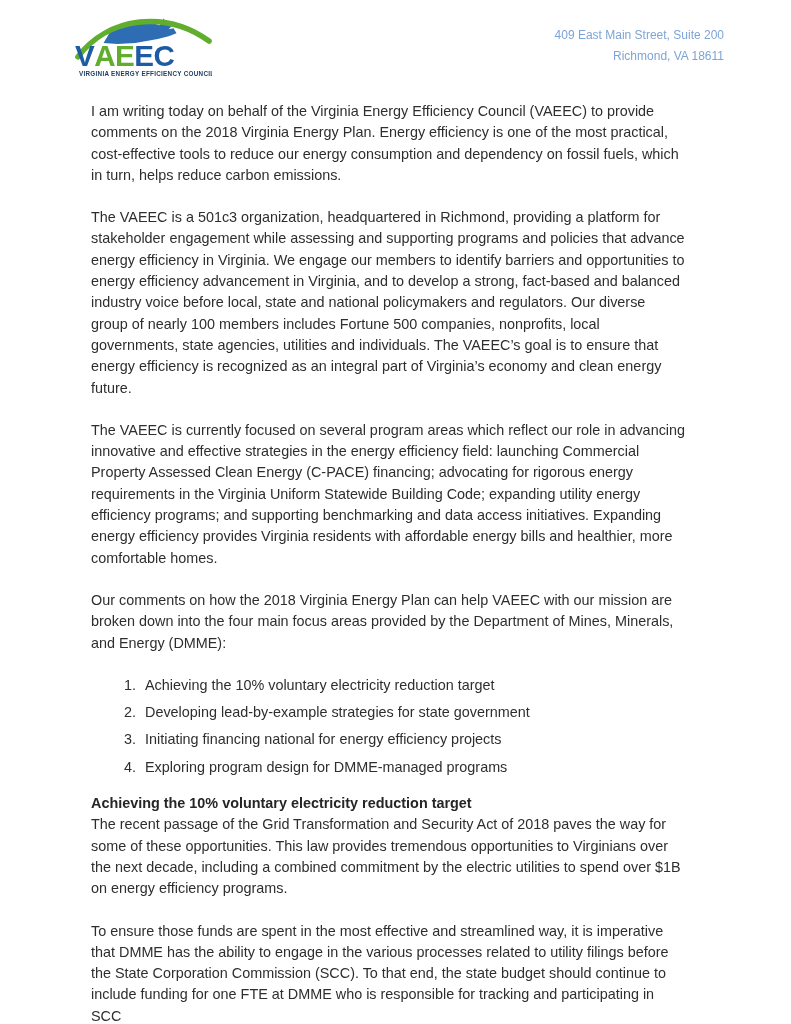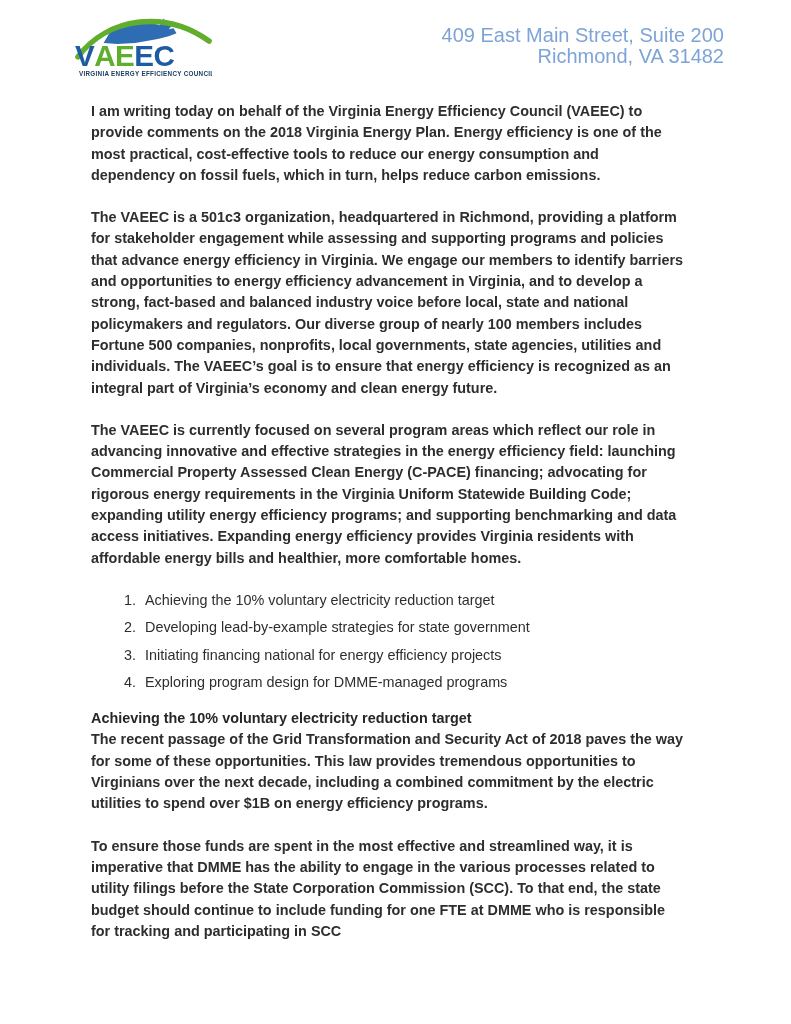--- a/index.html
+++ b/index.html
@@ -26,31 +26,31 @@
     letter-spacing:-0.5px;
   }
   .logo .tagline-text {
     font-family:"Liberation Sans", sans-serif;
     font-weight:bold;
     font-size:6.4px;
     letter-spacing:0.30px;
   }
   .address {
     text-align:right;
-    font-size:20px;
+    font-size:12px;
     line-height:21px;
     padding-top:12px;
   }
   .content {
     padding:22px 80px 0 91px;
     font-size:14.4px;
     line-height:21.3px;
     text-align:left;
   }
-  .content p { margin:0 4px 21px 0;font-weight:bold; }
+  .content p { margin:0 4px 21px 0; }
   .focus-list {
     margin:0 0 15px 0;
     padding-left:49px;
   }
   .focus-list li { margin:0 0 6px 0; padding-left:5px; }
   .section-heading {
     font-size:14.4px;
     line-height:21.3px;
     font-weight:bold;
     margin:0;
@@ -74,30 +74,31 @@
         </g>
         <text class="wordmark" x="1" y="53">
           <tspan fill="#1d5ca3">V</tspan><tspan fill="#61ad2d">AE</tspan><tspan fill="#1d5ca3">EC</tspan>
         </text>
         <text class="tagline-text" x="5" y="63" fill="#1c3e63">VIRGINIA ENERGY EFFICIENCY COUNCIL</text>
       </svg>
     </div>
 
     <div class="address" style="color:#7da4d6;">
       <div>409 East Main Street, Suite 200</div>
-      <div>Richmond, VA 31482</div>
+      <div>Richmond, VA 18611</div>
     </div>
 
   </div>
 
   <div class="content">
 
     <p>I am writing today on behalf of the Virginia Energy Efficiency Council (VAEEC) to provide comments on the 2018 Virginia Energy Plan. Energy efficiency is one of the most practical, cost-effective tools to reduce our energy consumption and dependency on fossil fuels, which in turn, helps reduce carbon emissions.</p>
     <p>The VAEEC is a 501c3 organization, headquartered in Richmond, providing a platform for stakeholder engagement while assessing and supporting programs and policies that advance energy efficiency in Virginia. We engage our members to identify barriers and opportunities to energy efficiency advancement in Virginia, and to develop a strong, fact-based and balanced industry voice before local, state and national policymakers and regulators. Our diverse group of nearly 100 members includes Fortune 500 companies, nonprofits, local governments, state agencies, utilities and individuals. The VAEEC’s goal is to ensure that energy efficiency is recognized as an integral part of Virginia’s economy and clean energy future.</p>
     <p>The VAEEC is currently focused on several program areas which reflect our role in advancing innovative and effective strategies in the energy efficiency field: launching Commercial Property Assessed Clean Energy (C-PACE) financing; advocating for rigorous energy requirements in the Virginia Uniform Statewide Building Code; expanding utility energy efficiency programs; and supporting benchmarking and data access initiatives. Expanding energy efficiency provides Virginia residents with affordable energy bills and healthier, more comfortable homes.</p>
+    <p>Our comments on how the 2018 Virginia Energy Plan can help VAEEC with our mission are broken down into the four main focus areas provided by the Department of Mines, Minerals, and Energy (DMME):</p>
 
     <ol class="focus-list">
       <li>Achieving the 10% voluntary electricity reduction target</li>
       <li>Developing lead-by-example strategies for state government</li>
       <li>Initiating financing national for energy efficiency projects</li>
       <li>Exploring program design for DMME-managed programs</li>
     </ol>
 
     <h3 class="section-heading">Achieving the 10% voluntary electricity reduction target</h3>
     <p>The recent passage of the Grid Transformation and Security Act of 2018 paves the way for some of these opportunities. This law provides tremendous opportunities to Virginians over the next decade, including a combined commitment by the electric utilities to spend over $1B on energy efficiency programs.</p>

